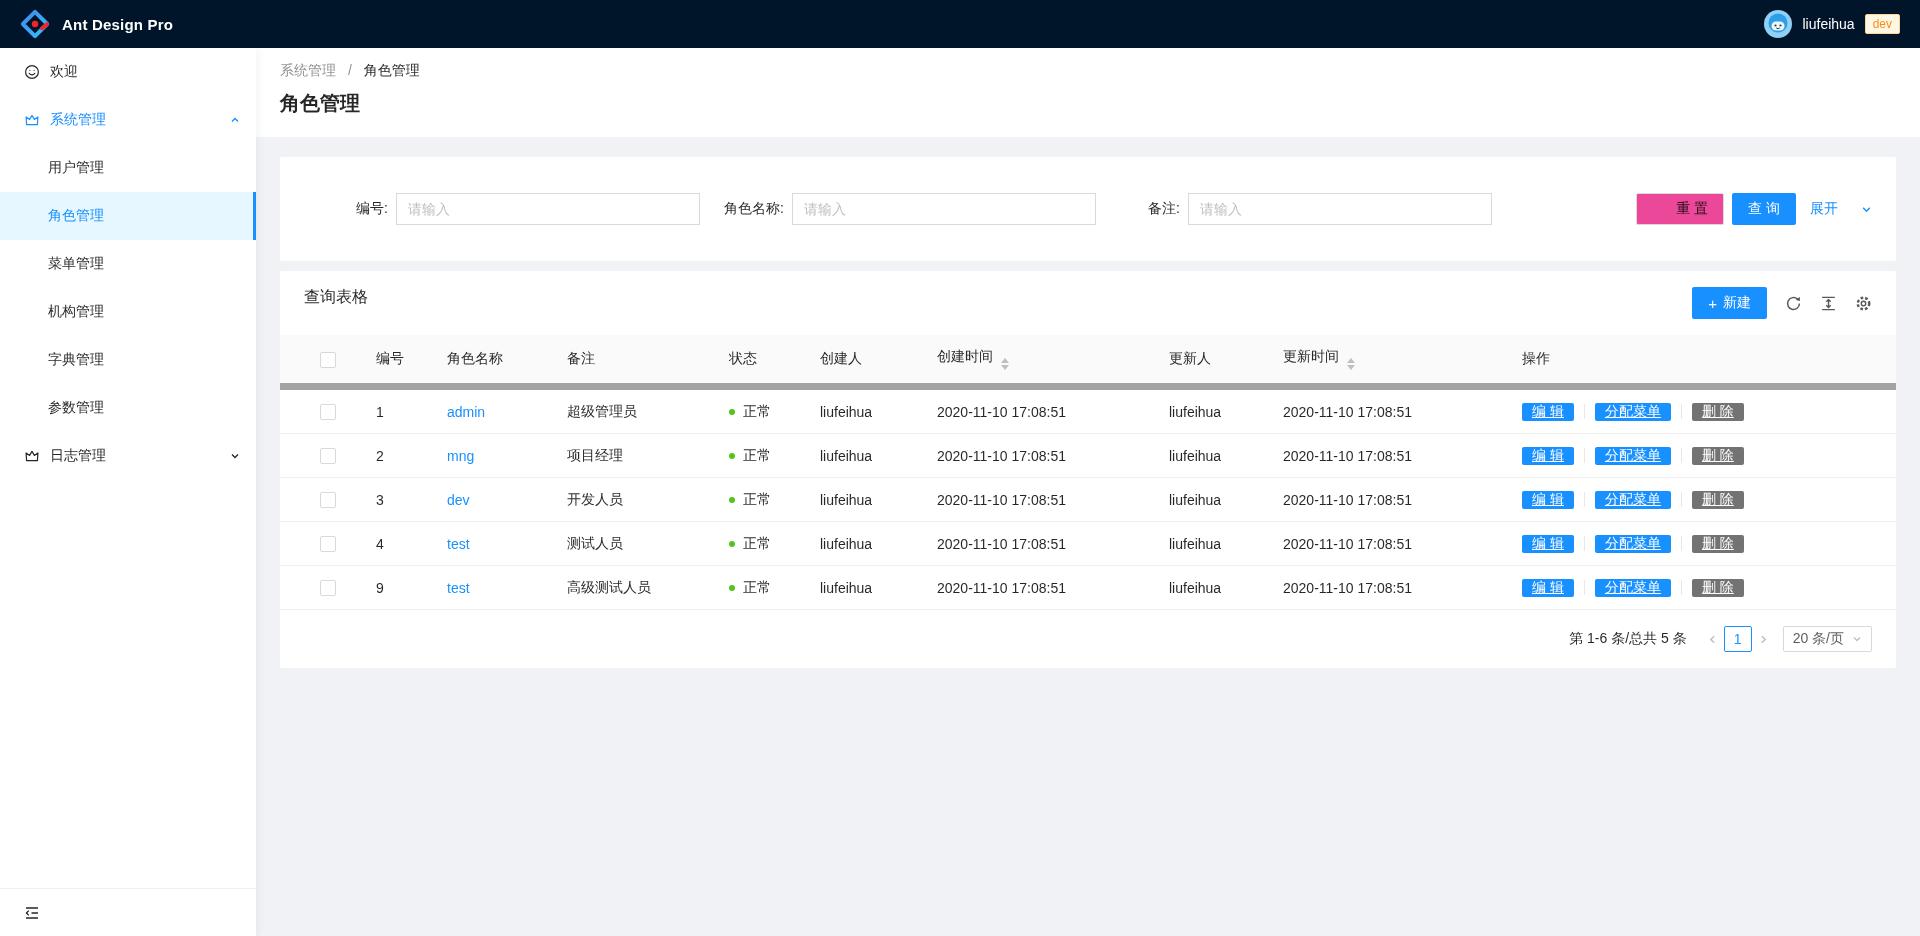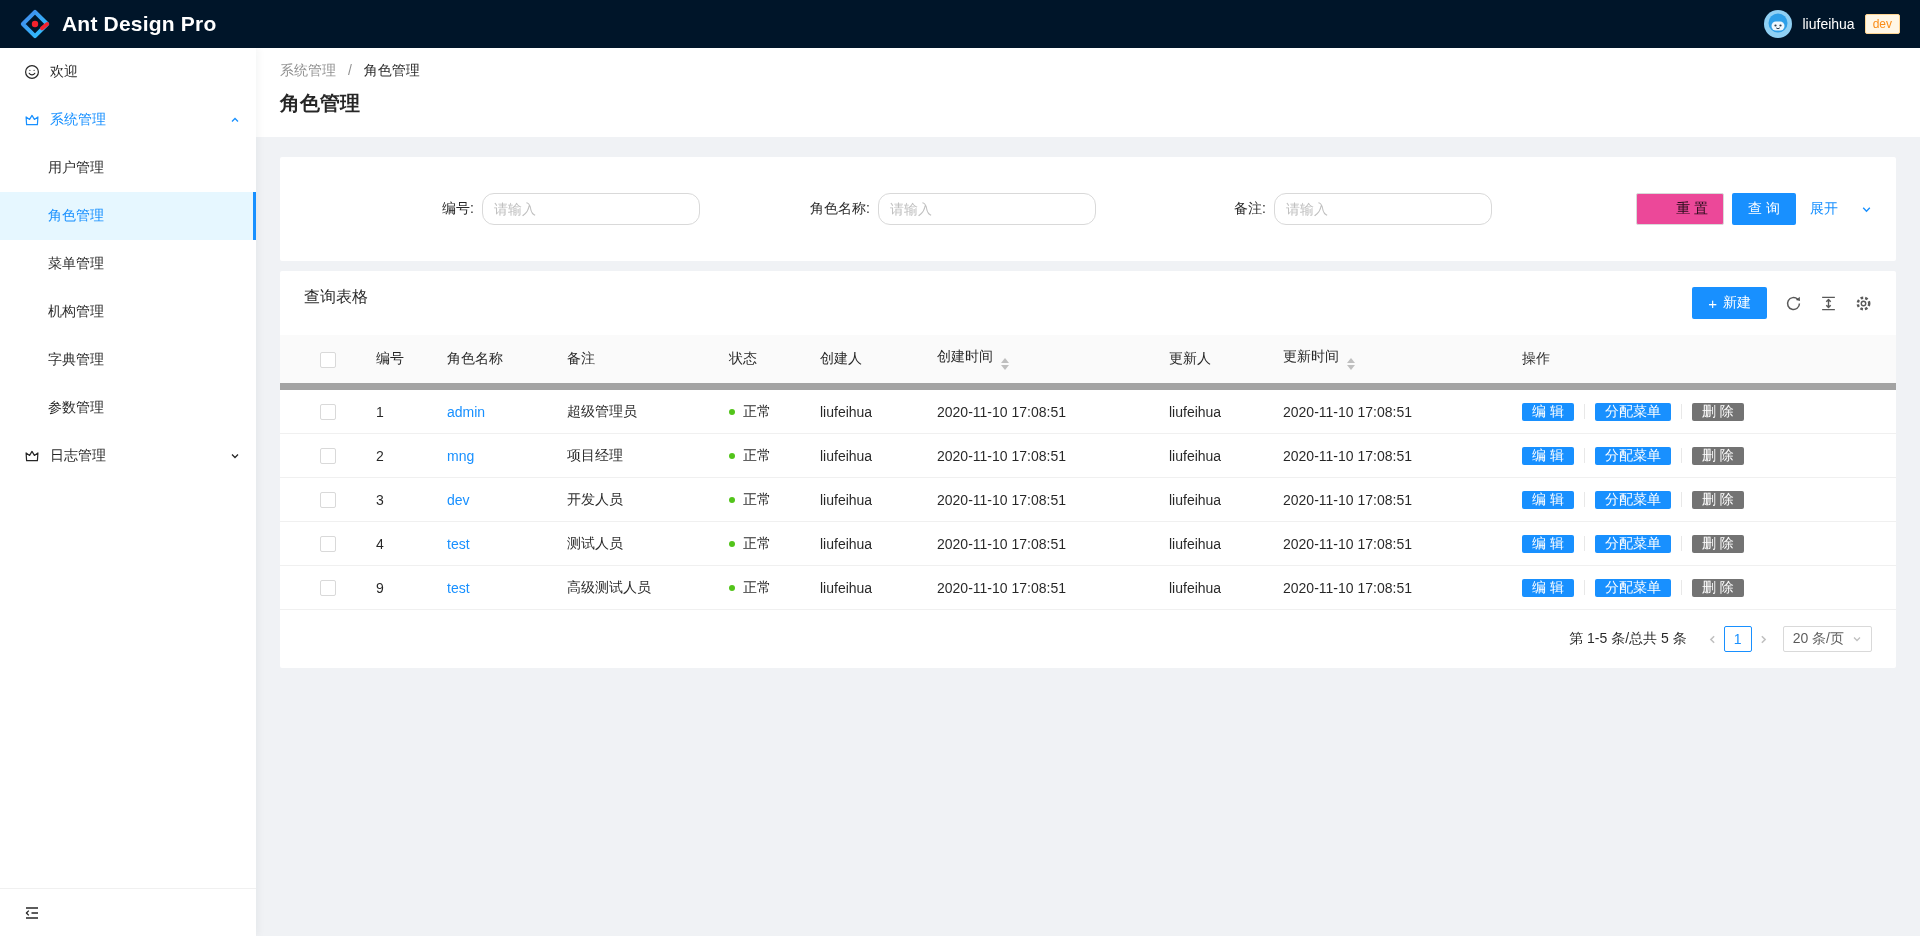--- a/index.html
+++ b/index.html
@@ -6,21 +6,21 @@
   html,body { margin:0; padding:0; }
   body {
     width:1920px; height:936px; overflow:hidden;
     font-family:"Liberation Sans","DejaVu Sans",sans-serif;
     font-size:14px; color:rgba(0,0,0,.85); background:#f0f2f5;
   }
   
   .app-header{position:fixed;top:0;left:0;right:0;height:48px;background:#001529;
     display:flex;align-items:center;justify-content:space-between;padding:0 20px;z-index:20;}
   .logo-wrap{display:flex;align-items:center;gap:12px;}
-  .logo-title{color:#fff;font-size:21px;font-weight:700;letter-spacing:.2px;}
+  .logo-title{color:#fff;font-size:15px;font-weight:700;letter-spacing:.2px;}
   .user{display:flex;align-items:center;gap:10px;cursor:pointer;}
   .user-name{color:#fff;}
   .env-tag{color:#fa8c16;background:#fff7e6;border:1px solid #ffd591;font-size:12px;
     line-height:18px;padding:0 7px;border-radius:2px;}
   
   .sidebar{position:fixed;top:48px;left:0;bottom:0;width:256px;background:#fff;
     box-shadow:2px 0 8px rgba(29,35,41,.05);display:flex;flex-direction:column;z-index:10;}
   .menu{flex:1;overflow:hidden;}
   .menu-item{height:48px;display:flex;align-items:center;padding:0 16px 0 24px;cursor:pointer;color:rgba(0,0,0,.85);}
   .menu-item .mi-icon{display:inline-flex;width:16px;justify-content:center;}
@@ -37,21 +37,21 @@
   .breadcrumb .bc-link{cursor:pointer;}
   .breadcrumb .bc-sep{margin:0 8px;}
   .breadcrumb .bc-current{color:rgba(0,0,0,.85);}
   .page-title{font-size:20px;font-weight:600;margin-top:10px;color:rgba(0,0,0,.85);}
   .content{padding:20px 24px;}
   
   .search-card{background:#fff;border-radius:2px;padding:36px 24px;display:flex;align-items:center;}
   .search-fields{display:flex;flex:1;}
   .search-field{display:flex;align-items:center;width:396px;}
   .sf-label{flex:1;text-align:right;padding-right:8px;color:rgba(0,0,0,.85);white-space:nowrap;}
-  .sf-input{width:218px;height:32px;border:1px solid #d9d9d9;border-radius:12px;padding:0 11px;
+  .sf-input{width:304px;height:32px;border:1px solid #d9d9d9;border-radius:0;padding:0 11px;
     font-size:14px;color:rgba(0,0,0,.85);outline:none;background:#fff;
     font-family:"Liberation Sans","DejaVu Sans",sans-serif;}
   .sf-input::placeholder{color:#bfbfbf;}
   .search-actions{display:flex;align-items:center;}
   .btn{height:32px;padding:0 15px;border-radius:2px;font-size:14px;display:inline-flex;align-items:center;
     justify-content:center;cursor:pointer;border:1px solid transparent;white-space:nowrap;
     font-family:"Liberation Sans","DejaVu Sans",sans-serif;}
   .btn-default{background:#ec4899;border-color:#d9d9d9;color:rgba(0,0,0,.85);padding-left:39px;}
   .btn-primary{background:#1890ff;color:#fff;}
   .search-actions .btn{margin-left:8px;}
@@ -72,21 +72,21 @@
     display:inline-block;vertical-align:middle;cursor:pointer;}
   .link{color:#1890ff;cursor:pointer;text-decoration:none;}
   .status{display:inline-flex;align-items:center;gap:8px;}
   .dot{width:6px;height:6px;border-radius:50%;background:#52c41a;display:inline-block;}
   .sorter{display:inline-flex;flex-direction:column;margin-left:8px;vertical-align:-2px;}
   .car-up{width:0;height:0;border-left:4px solid transparent;border-right:4px solid transparent;
     border-bottom:5px solid #bfbfbf;margin-bottom:2px;}
   .car-dn{width:0;height:0;border-left:4px solid transparent;border-right:4px solid transparent;
     border-top:5px solid #bfbfbf;}
   .btn-sm{height:18px;padding:0 10px;border-radius:2px;font-size:14px;color:#fff;border:none;
-    cursor:pointer;font-family:"Liberation Sans","DejaVu Sans",sans-serif;}
+    cursor:pointer;font-family:"Liberation Sans","DejaVu Sans",sans-serif;text-decoration:underline;}
   .btn-blue{background:#1890ff;}
   .btn-red{background:#737373;}
   .action-divider{display:inline-block;width:1px;height:15px;background:#e8e8e8;margin:0 10px;vertical-align:middle;}
   
   .pagination{display:flex;align-items:center;justify-content:flex-end;padding:16px 24px;color:rgba(0,0,0,.85);}
   .pg-total{margin-right:14px;}
   .pg-arrow{color:rgba(0,0,0,.25);display:inline-flex;margin:0 6px;cursor:pointer;}
   .pg-item{min-width:28px;height:26px;border:1px solid #1890ff;color:#1890ff;border-radius:2px;
     display:inline-flex;align-items:center;justify-content:center;background:#fff;cursor:pointer;}
   .pg-size{height:26px;border:1px solid #d9d9d9;border-radius:2px;display:inline-flex;align-items:center;
@@ -378,21 +378,21 @@
               <td>liufeihua</td>
               <td>2020-11-10 17:08:51</td>
               <td>liufeihua</td>
               <td>2020-11-10 17:08:51</td>
               <td><button class="btn-sm btn-blue">编 辑</button><span class="action-divider"></span><button class="btn-sm btn-blue">分配菜单</button><span class="action-divider"></span><button class="btn-sm btn-red">删 除</button></td>
             </tr>
           </tbody>
       </table>
 
       <div class="pagination">
-        <span class="pg-total">第 1-5 条/总共 5 条</span>
+        <span class="pg-total">第 1-6 条/总共 5 条</span>
         <span class="pg-arrow">
           <svg width="11" height="11" viewBox="0 0 10 10">
               <polyline points="6.5,2 3.5,5 6.5,8" fill="none" stroke="currentColor" stroke-width="1.4"></polyline>
             </svg>
         </span>
         <span class="pg-item">1</span>
         <span class="pg-arrow">
           <svg width="11" height="11" viewBox="0 0 10 10">
               <polyline points="3.5,2 6.5,5 3.5,8" fill="none" stroke="currentColor" stroke-width="1.4"></polyline>
             </svg>

